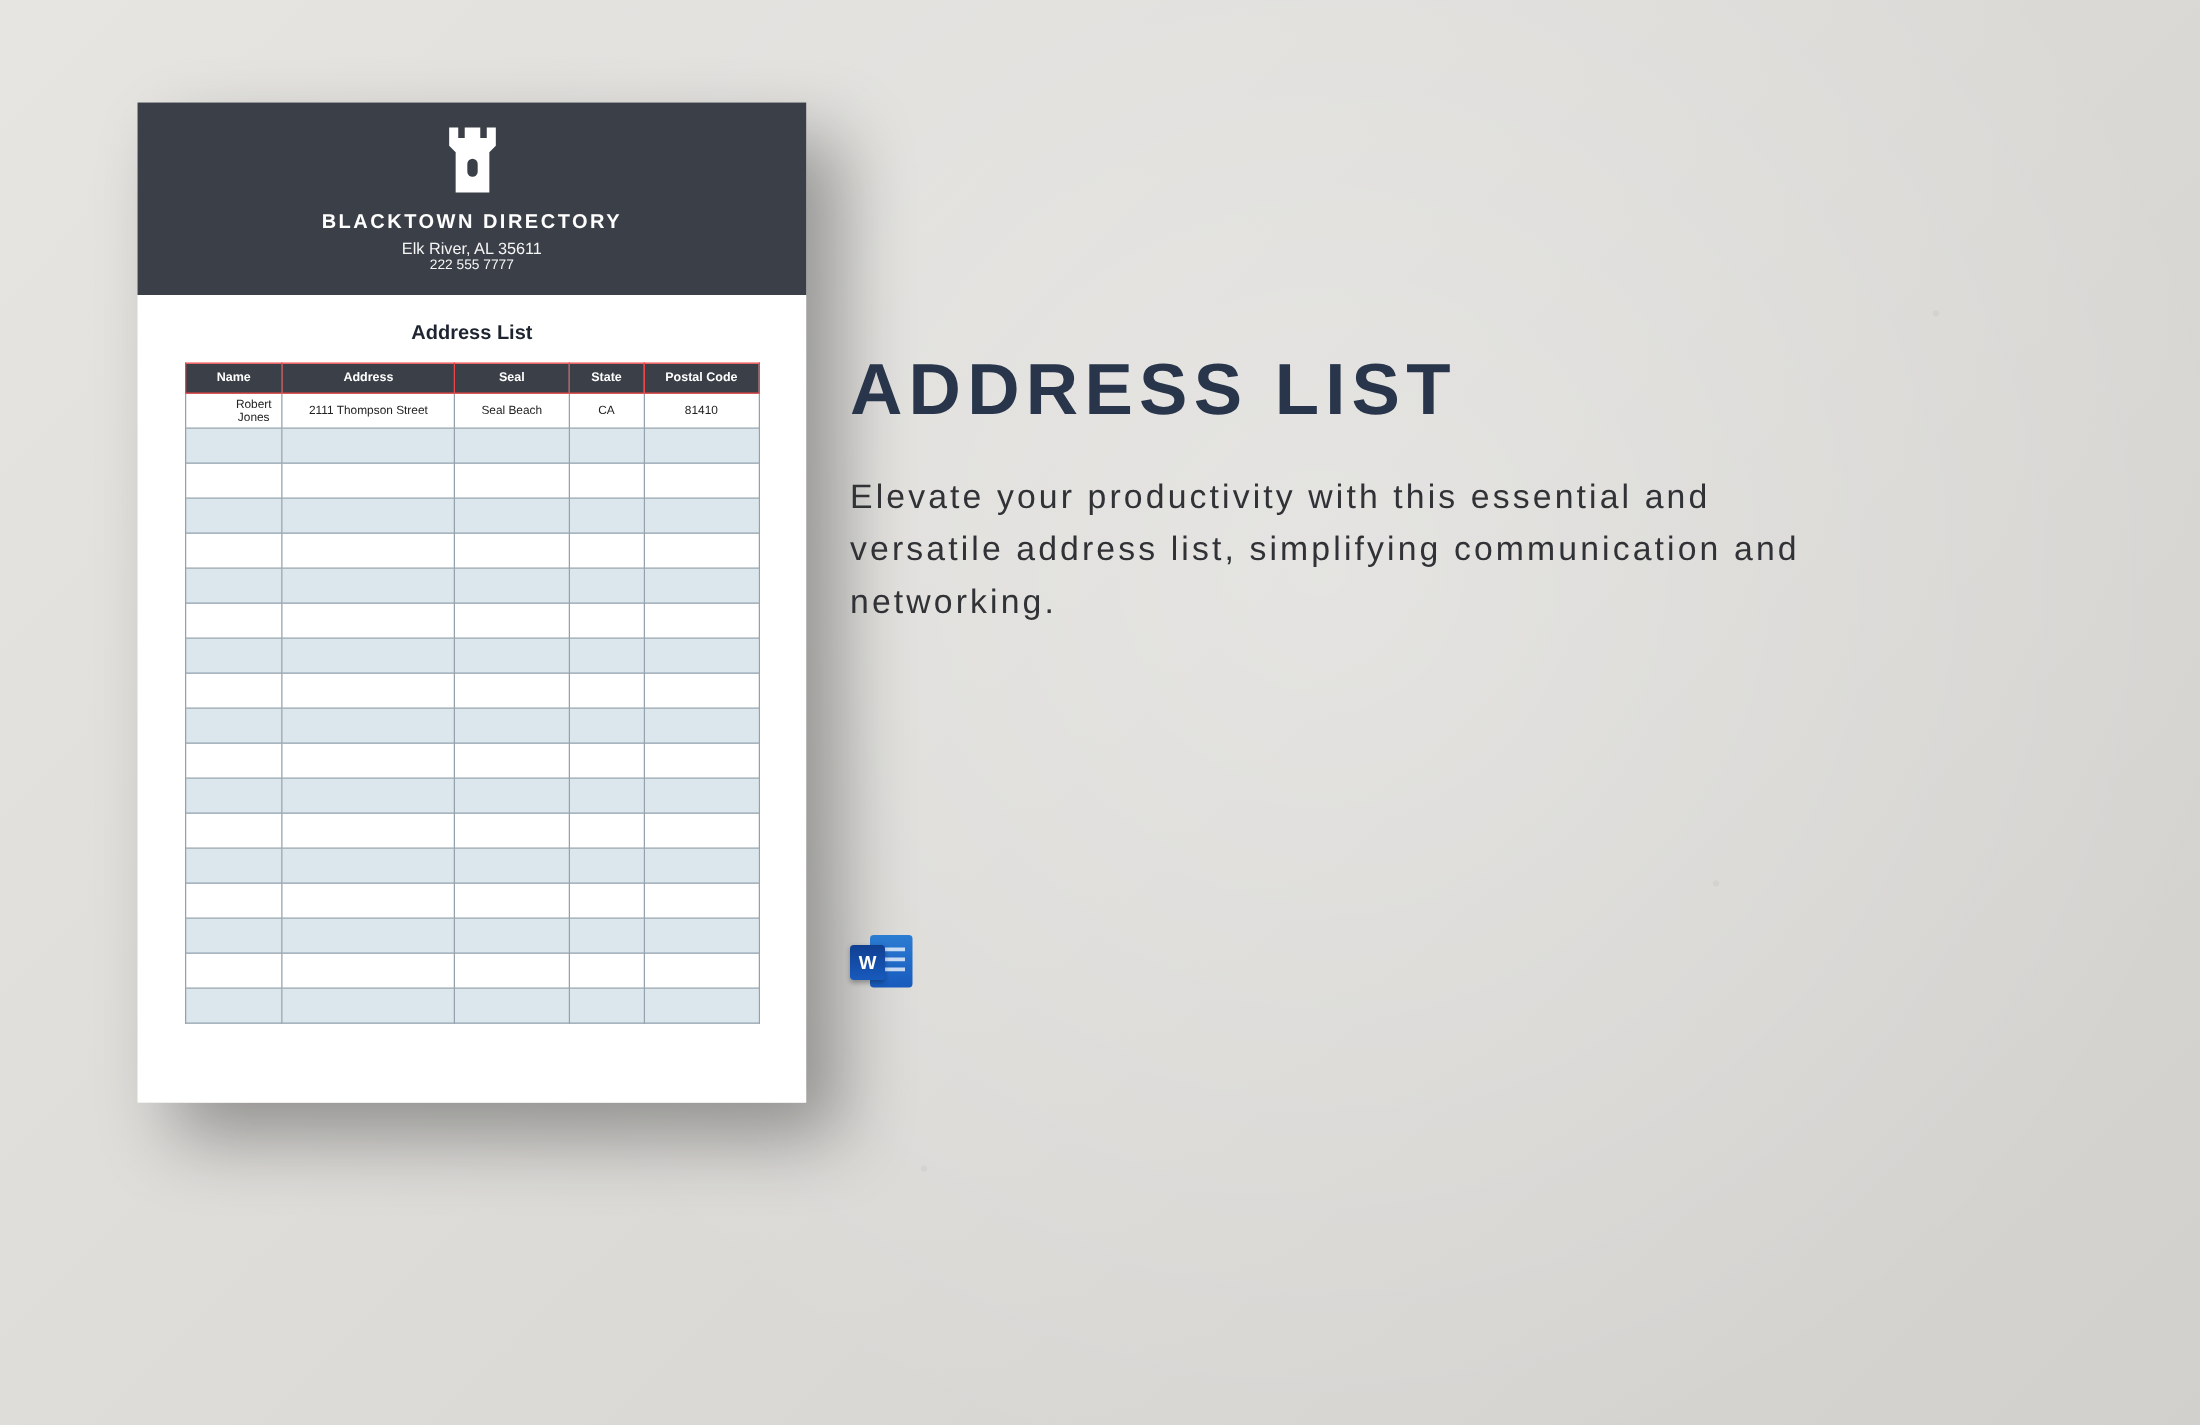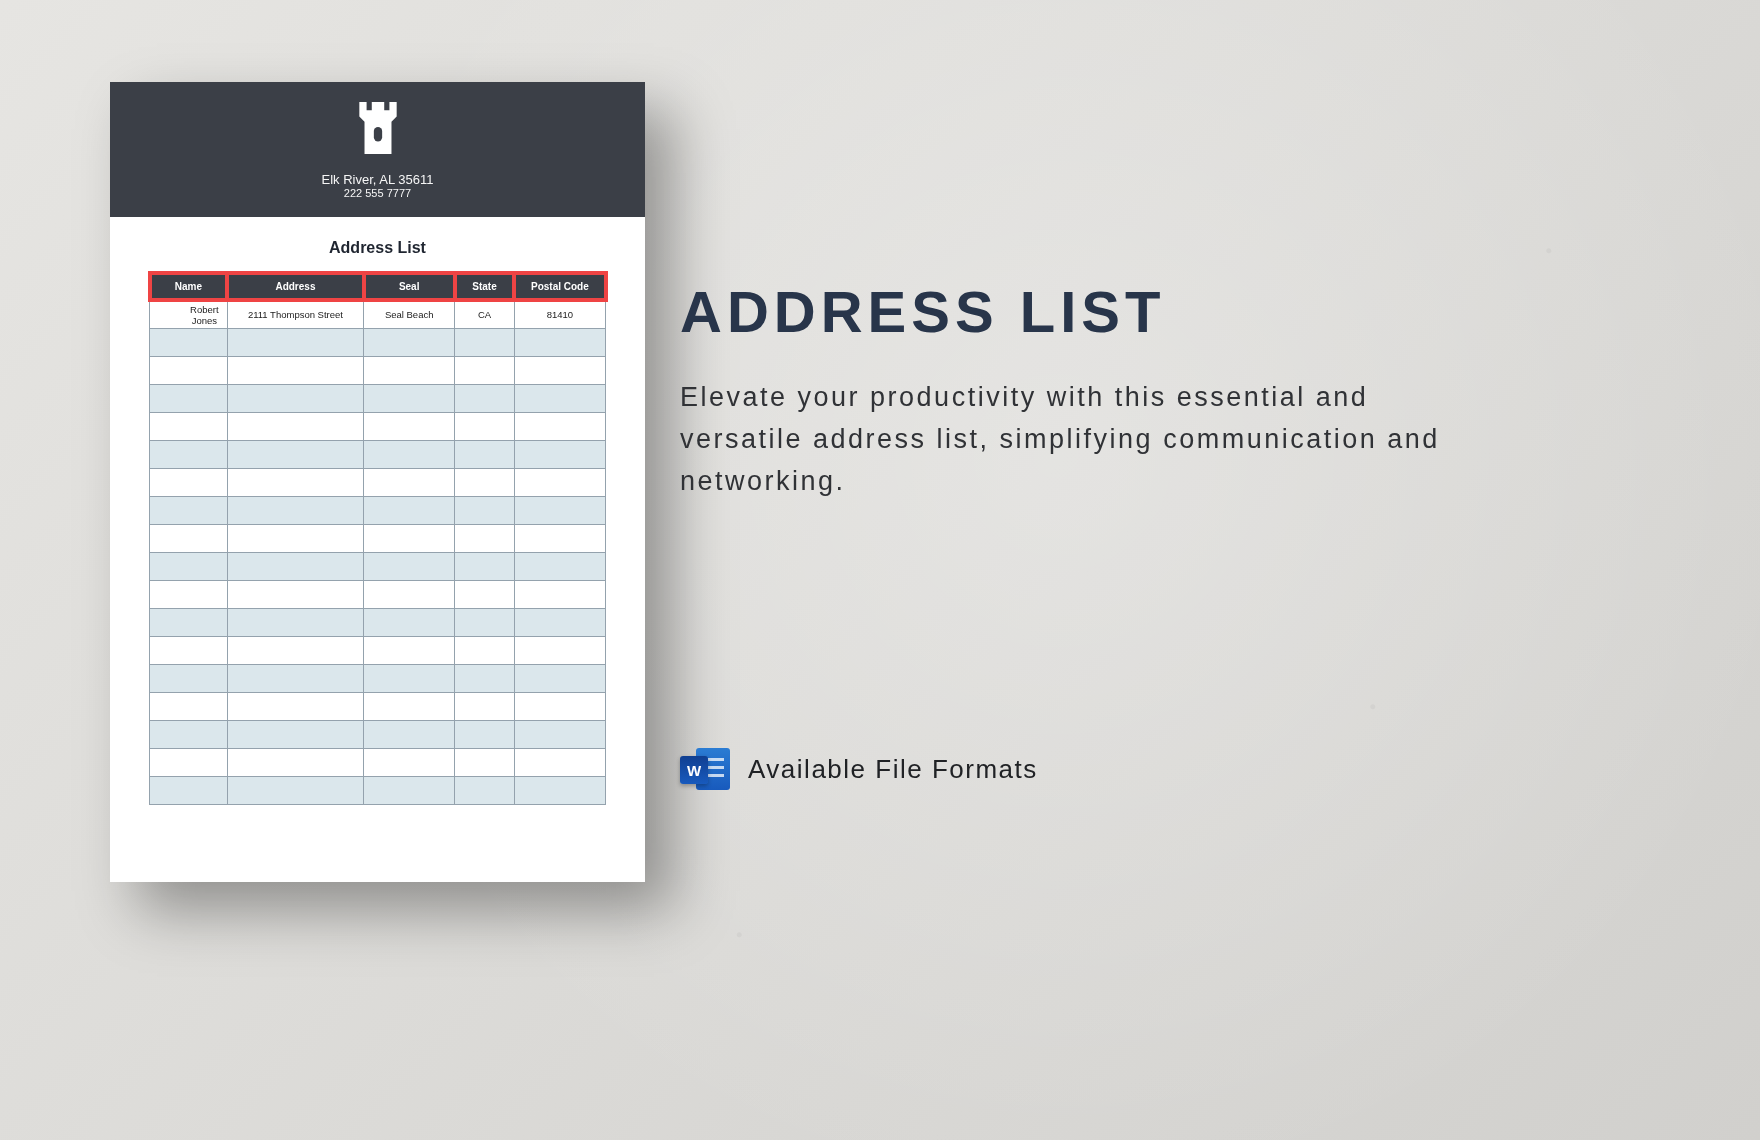--- a/index.html
+++ b/index.html
@@ -73,21 +73,21 @@
     width: 460px;
     margin: 0 auto;
     border-collapse: collapse;
     font-size: 10px;
   }
   .table th {
     background: #3b3f47;
     color: #fff;
     font-weight: 600;
     padding: 6px 6px;
-    border: 4px solid #ef4444;
+    border: 1px solid #ef4444;
     font-size: 10px;
   }
   .table td {
     border: 1px solid #94a2ad;
     height: 28px;
     text-align: center;
     font-size: 9.5px;
     color: #222;
   }
   .table tbody tr:nth-child(even) td { background: #dbe7ec; }
@@ -166,20 +166,21 @@
 <div class="stage">
 
   <div class="doc-wrap">
     <div class="doc-shadow"></div>
     <div class="doc">
       <div class="doc-header">
         <svg class="tower" viewBox="0 0 48 54">
           <path fill="#ffffff" d="M6 2h7v8h5V2h12v8h5V2h7v14l-5 5v31H11V21l-5-5V2z"></path>
           <rect x="20" y="26" width="8" height="14" rx="4" fill="#3b3f47"></rect>
         </svg>
+        <div class="doc-company">BLACKTOWN DIRECTORY</div>
         <div class="doc-sub">Elk River, AL 35611</div>
         <div class="doc-phone">222 555 7777</div>
       </div>
 
       <div class="doc-title">Address List</div>
 
       <table class="table">
         <thead>
           <tr>
             <th class="col-name">Name</th>
@@ -324,16 +325,15 @@
   <div class="right">
     <div class="title-line">ADDRESS LIST</div>
     <div class="desc">Elevate your productivity with this essential and versatile address list, simplifying communication and networking.</div>
   </div>
 
   <div class="formats">
     <div class="word-icon">
       <div class="word-pages"></div>
       <div class="word-badge">W</div>
     </div>
-    <div class="formats-label">Available File Formats</div>
   </div>
 
 </div>
 
 </body></html>

